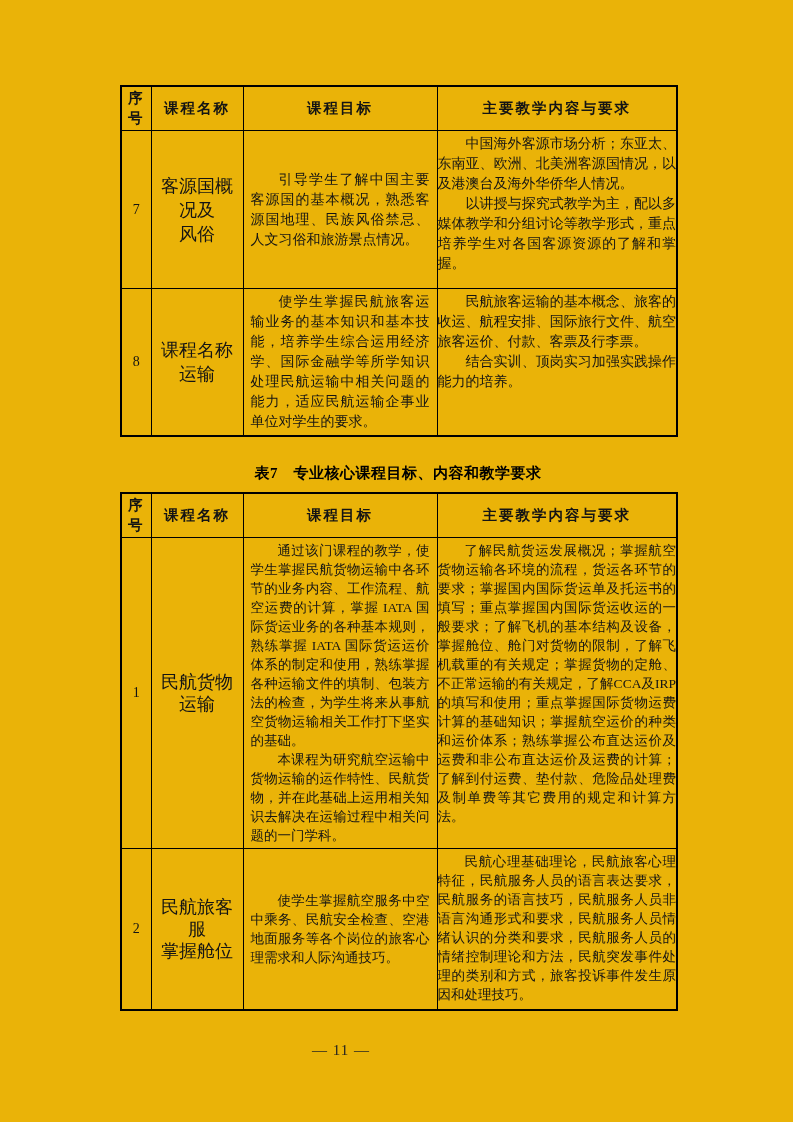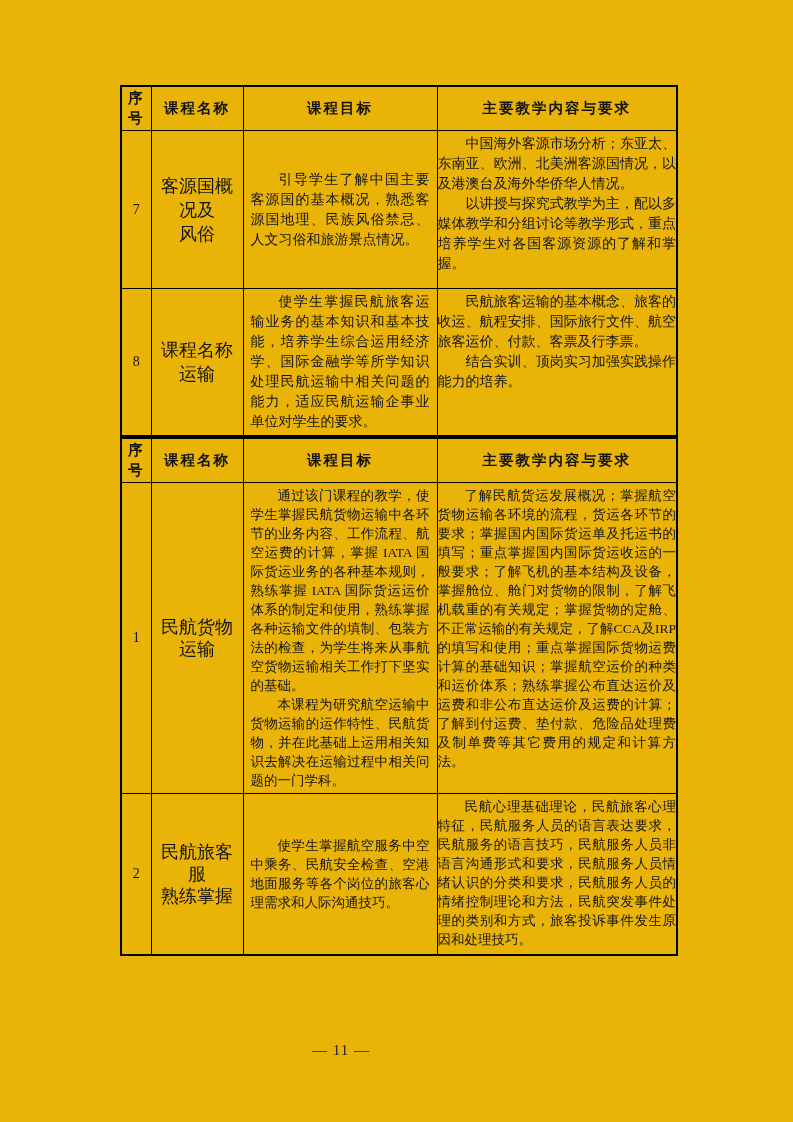--- a/index.html
+++ b/index.html
@@ -129,20 +129,21 @@
               <p class="para">使学生掌握民航旅客运输业务的基本知识和基本技能，培养学生综合运用经济学、国际金融学等所学知识处理民航运输中相关问题的能力，适应民航运输企事业单位对学生的要求。</p>
             </td>
           <td class="col-content">
               <p class="para">民航旅客运输的基本概念、旅客的收运、航程安排、国际旅行文件、航空旅客运价、付款、客票及行李票。</p>
               <p class="para">结合实训、顶岗实习加强实践操作能力的培养。</p>
             </td>
         </tr>
       </tbody>
     </table>
 
+    <div class="caption">表7　专业核心课程目标、内容和教学要求</div>
 
     <table class="course-table t2">
       <colgroup>
         <col style="width:30px">
           <col style="width:92px">
           <col style="width:194px">
           <col style="width:240px">
       </colgroup>
       <thead>
         <tr>
@@ -161,21 +162,21 @@
               <p class="para">通过该门课程的教学，使学生掌握民航货物运输中各环节的业务内容、工作流程、航空运费的计算，掌握 IATA 国际货运业务的各种基本规则，熟练掌握 IATA 国际货运运价体系的制定和使用，熟练掌握各种运输文件的填制、包装方法的检查，为学生将来从事航空货物运输相关工作打下坚实的基础。</p>
               <p class="para">本课程为研究航空运输中货物运输的运作特性、民航货物，并在此基础上运用相关知识去解决在运输过程中相关问题的一门学科。</p>
             </td>
           <td class="col-content">
               <p class="para">了解民航货运发展概况；掌握航空货物运输各环境的流程，货运各环节的要求；掌握国内国际货运单及托运书的填写；重点掌握国内国际货运收运的一般要求；了解飞机的基本结构及设备，掌握舱位、舱门对货物的限制，了解飞机载重的有关规定；掌握货物的定舱、不正常运输的有关规定，了解CCA及IRP的填写和使用；重点掌握国际货物运费计算的基础知识；掌握航空运价的种类和运价体系；熟练掌握公布直达运价及运费和非公布直达运价及运费的计算；了解到付运费、垫付款、危险品处理费及制单费等其它费用的规定和计算方法。</p>
             </td>
         </tr>
         <tr style="height:130px">
           <td class="col-no">2</td>
           <td class="col-name">民航旅客服
-熟练掌握</td>
+掌握舱位</td>
           <td class="col-goal">
               <p class="para">使学生掌握航空服务中空中乘务、民航安全检查、空港地面服务等各个岗位的旅客心理需求和人际沟通技巧。</p>
             </td>
           <td class="col-content">
               <p class="para">民航心理基础理论，民航旅客心理特征，民航服务人员的语言表达要求，民航服务的语言技巧，民航服务人员非语言沟通形式和要求，民航服务人员情绪认识的分类和要求，民航服务人员的情绪控制理论和方法，民航突发事件处理的类别和方式，旅客投诉事件发生原因和处理技巧。</p>
             </td>
         </tr>
       </tbody>
     </table>
 

